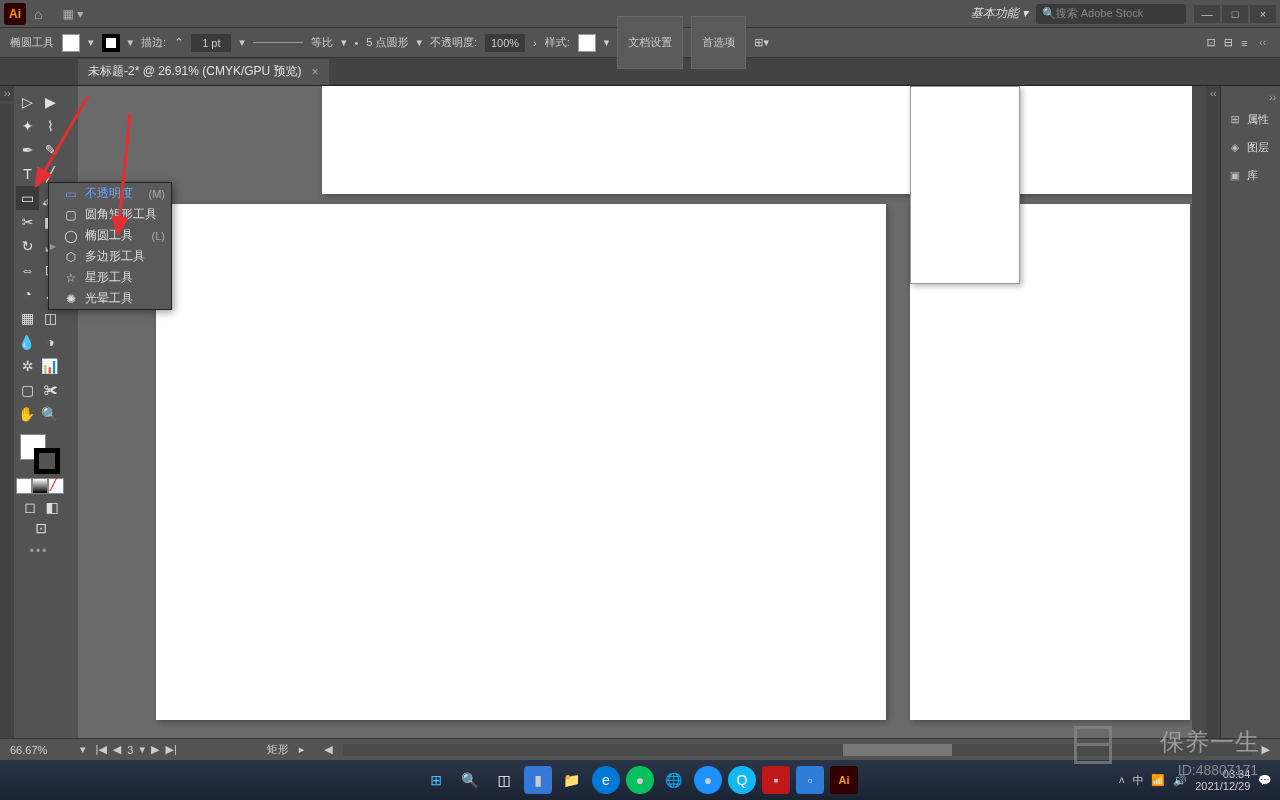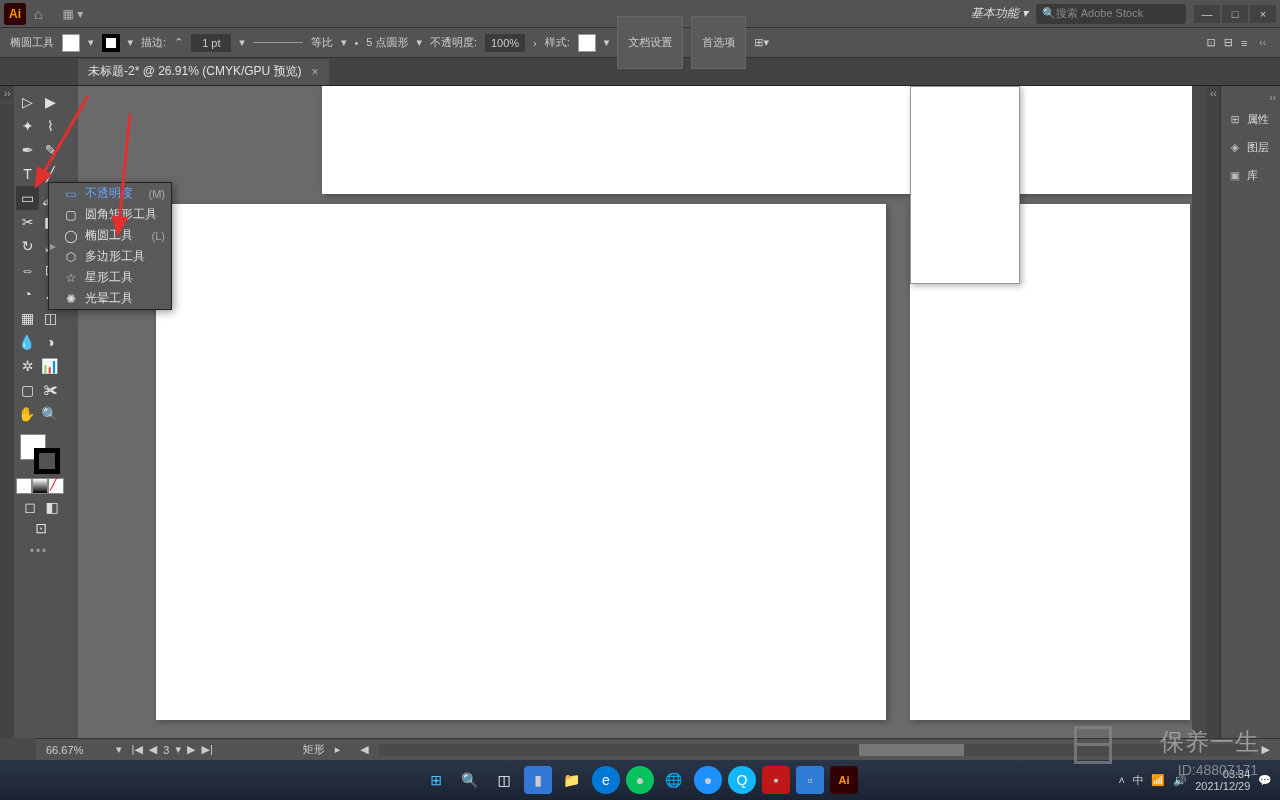--- a/index.html
+++ b/index.html
@@ -43,21 +43,21 @@
 .artboard { position:absolute; background:#fff; box-shadow:2px 2px 6px rgba(0,0,0,.3); }
 .ab1 { left:244px; top:0; width:870px; height:108px; }
 .ab2 { left:832px; top:0; width:110px; height:198px; z-index:1; border:1px solid #999; }
 .ab3 { left:78px; top:118px; width:730px; height:516px; }
 .ab4 { left:832px; top:118px; width:280px; height:516px; }
 .scroll-v { position:absolute; right:0; top:0; width:14px; height:100%; background:#4a4a4a; }
 .right-collapsed { width:14px; background:#434343; }
 .panels { width:60px; background:#535353; display:flex; flex-direction:column; padding-top:4px; border-left:1px solid #333; }
 .panel-item { display:flex; align-items:center; gap:4px; padding:6px 6px; color:#ddd; font-size:11px; }
 .panel-item .picon { width:16px; height:16px; display:flex; align-items:center; justify-content:center; color:#bbb; }
-.statusbar { height:22px; background:#535353; display:flex; align-items:center; padding:0 10px; gap:10px; font-size:11px; color:#ccc; border-top:1px solid #333;margin-left:36px; }
+.statusbar { height:22px; background:#535353; display:flex; align-items:center; padding:0 10px; gap:10px; font-size:11px; color:#ccc; border-top:1px solid #333; }
 .statusbar .zoom { width:60px; }
 .statusbar .nav-btns { display:flex; gap:6px; align-items:center; }
 .taskbar { height:40px; background:linear-gradient(#2a3548,#1a2332); display:flex; align-items:center; padding:0 8px; position:absolute; bottom:0; left:0; right:0; }
 .taskbar-center { position:absolute; left:50%; transform:translateX(-50%); display:flex; gap:6px; }
 .task-icon { width:28px; height:28px; border-radius:4px; display:flex; align-items:center; justify-content:center; font-size:14px; }
 .taskbar-right { margin-left:auto; display:flex; align-items:center; gap:8px; color:#ccc; font-size:11px; }
 .flyout { position:absolute; left:48px; top:182px; background:#595959; border:1px solid #222; z-index:50; width:124px; box-shadow:2px 2px 8px rgba(0,0,0,.4); }
 .flyout-row { display:flex; align-items:center; padding:4px 6px; gap:6px; color:#ddd; font-size:12px; height:21px; }
 .flyout-row.sel { background:#5a5a5a; color:#6ba4ff; }
 .fly-tear { width:8px; background:#595959; display:flex; align-items:center; justify-content:center; color:#999; }

